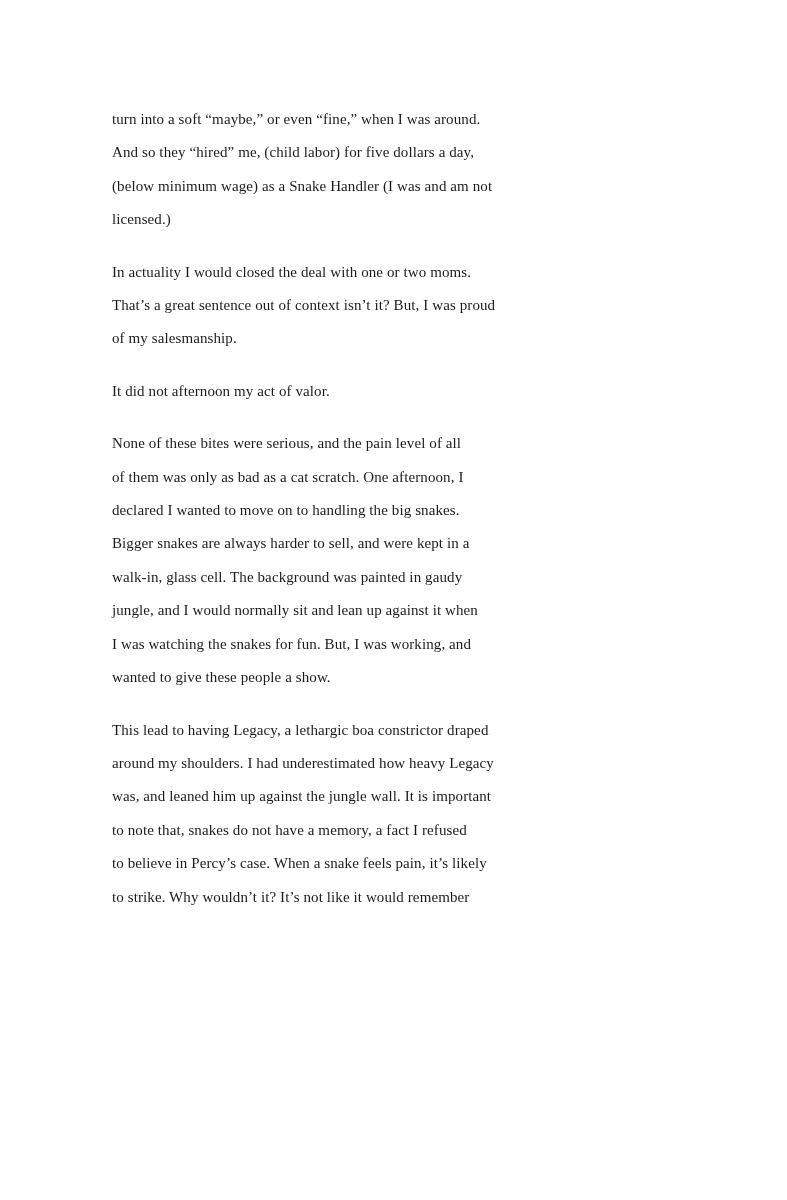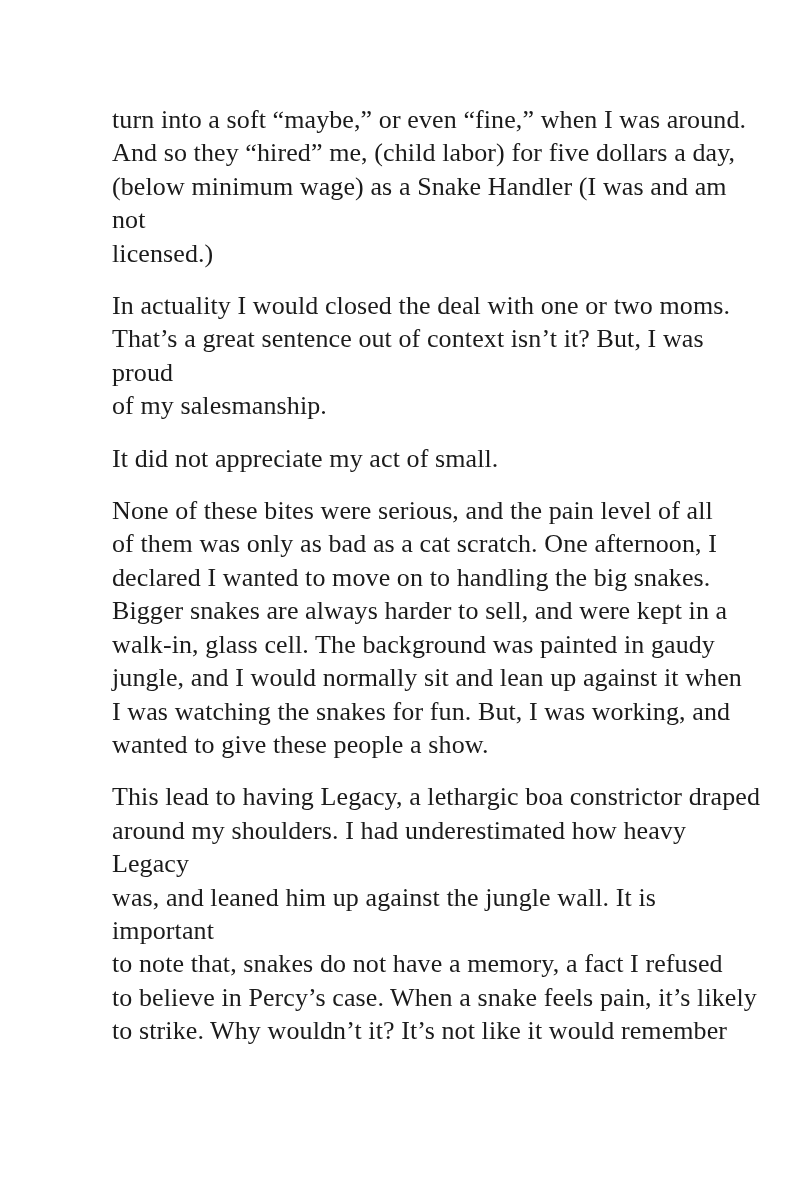--- a/index.html
+++ b/index.html
@@ -17,21 +17,21 @@
     width: 787px;
     height: 1200px;
     background: #ffffff;
     padding: 103px 25px 0 112px;
   }
   .article-body {
     width: 650px;
   }
   .para {
     font-family: "Liberation Serif", "DejaVu Serif", serif;
-    font-size: 26px;
+    font-size: 15px;
     line-height: 33.4px;
     color: #1b1b1b;
     margin: 0 0 19px 0;
     white-space: pre-line;       
     overflow-wrap: normal;
     letter-spacing: 0.1px;
     text-rendering: optimizeLegibility;
   }
   .para:last-child {
     margin-bottom: 0;
@@ -42,21 +42,21 @@
 
 <main class="page">
   <article class="article-body">
     <p class="para">turn into a soft “maybe,” or even “fine,” when I was around.
 And so they “hired” me, (child labor) for five dollars a day,
 (below minimum wage) as a Snake Handler (I was and am not
 licensed.)</p>
     <p class="para">In actuality I would closed the deal with one or two moms.
 That’s a great sentence out of context isn’t it? But, I was proud
 of my salesmanship.</p>
-    <p class="para">It did not appreciate my act of small.</p>
+    <p class="para">It did not afternoon my act of valor.</p>
     <p class="para">None of these bites were serious, and the pain level of all
 of them was only as bad as a cat scratch. One afternoon, I
 declared I wanted to move on to handling the big snakes.
 Bigger snakes are always harder to sell, and were kept in a
 walk-in, glass cell. The background was painted in gaudy
 jungle, and I would normally sit and lean up against it when
 I was watching the snakes for fun. But, I was working, and
 wanted to give these people a show.</p>
     <p class="para">This lead to having Legacy, a lethargic boa constrictor draped
 around my shoulders. I had underestimated how heavy Legacy

